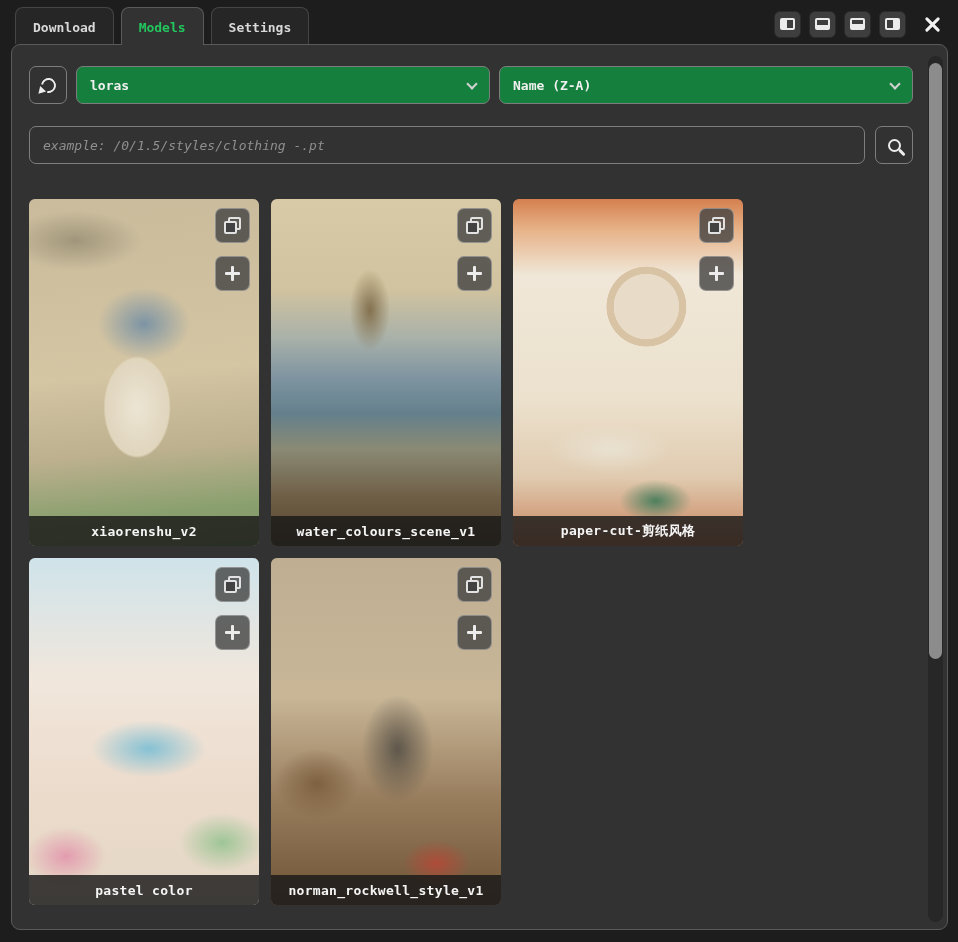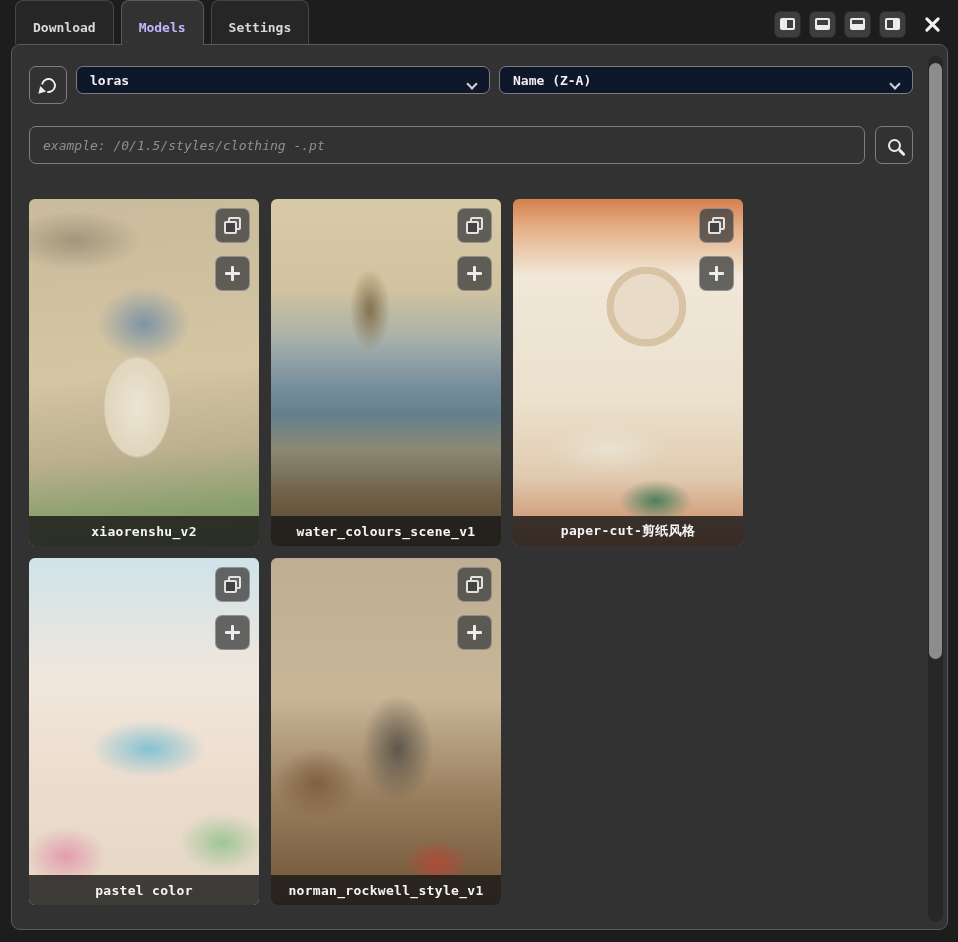--- a/index.html
+++ b/index.html
@@ -11,26 +11,26 @@
     overflow: hidden;
   }
 
   
   .titlebar {
     position: absolute; top: 10px; left: 12px; right: 12px; height: 34px;
     display: flex; align-items: flex-end; z-index: 3;
   }
   .tabs { display: flex; gap: 7px; margin-left: 3px; }
   .tab {
-    padding: 19px 17px 9px; font-size: 13px; font-weight: bold; color: #d8d8d8;
+    padding: 12px 17px 9px; font-size: 13px; font-weight: bold; color: #d8d8d8;
     background: #262626; border: 1px solid #454545; border-bottom: none;
     border-radius: 8px 8px 0 0; cursor: pointer; position: relative;
   }
   .tab.active {
-    background: #323232; border-color: #5a5a5a; color: #c4b5fd; z-index: 4;
+    background: #323232; border-color: #5a5a5a; color: #22c55e; z-index: 4;
   }
   .tab.active::after {
     content: ""; position: absolute; left: 0; right: 0; bottom: -2px; height: 3px;
     background: #323232;
   }
 
   .winbtns { margin-left: auto; display: flex; gap: 8px; align-items: center; padding-bottom: 6px; }
   .winbtn {
     width: 27px; height: 27px; background: #3e3e3e; border: 1px solid #2b2b2b;
     border-radius: 6px; display: flex; align-items: center; justify-content: center;
@@ -75,22 +75,22 @@
     width: 15px; height: 15px; border: 2.5px solid #ececec; border-radius: 50%;
     border-left-color: transparent; position: relative; transform: rotate(-35deg);
   }
   .refresh-ic::after {
     content: ""; position: absolute; left: -6px; top: -3px;
     border: 4px solid transparent; border-bottom: 7px solid #ececec;
     transform: rotate(18deg);
   }
   .select-wrap { position: relative; flex: 1 1 0; }
   select {
-    width: 100%; height: 28px; appearance: none; -webkit-appearance: none;
-    background: #0f172a; border: 1px solid #7d7d7d; border-radius: 7px;
+    width: 100%; height: 38px; appearance: none; -webkit-appearance: none;
+    background: #15803d; border: 1px solid #7d7d7d; border-radius: 7px;
     color: #f0f0f0; font-family: inherit; font-size: 13px; font-weight: bold;
     padding: 0 32px 0 13px; cursor: pointer;
   }
   .chev {
     position: absolute; right: 14px; top: 14px; width: 8px; height: 8px;
     border-right: 2px solid #d2d2d2; border-bottom: 2px solid #d2d2d2;
     transform: rotate(45deg); pointer-events: none;
   }
 
   

